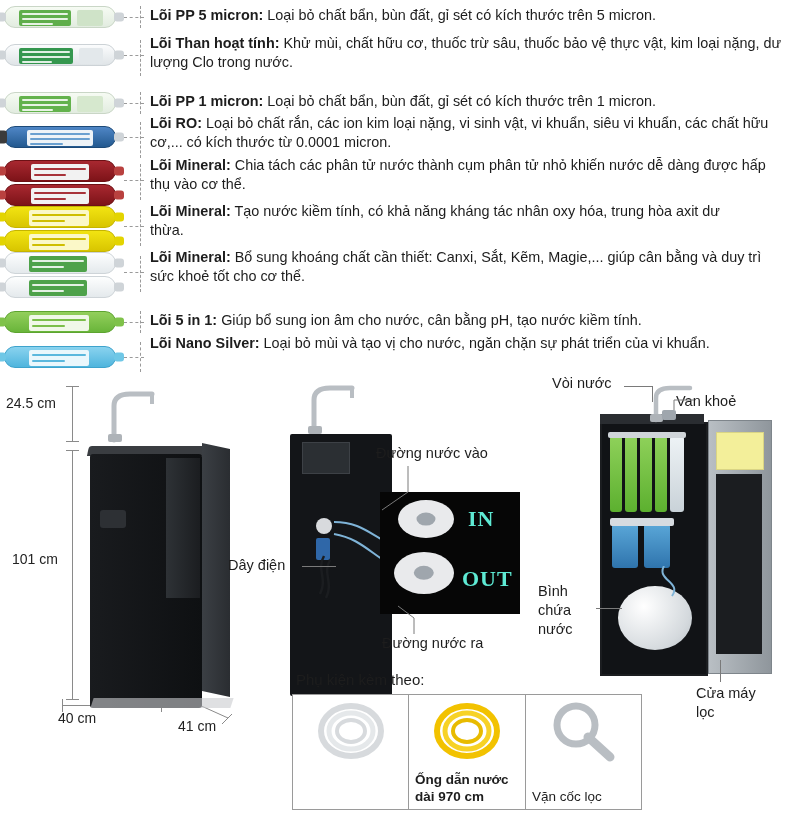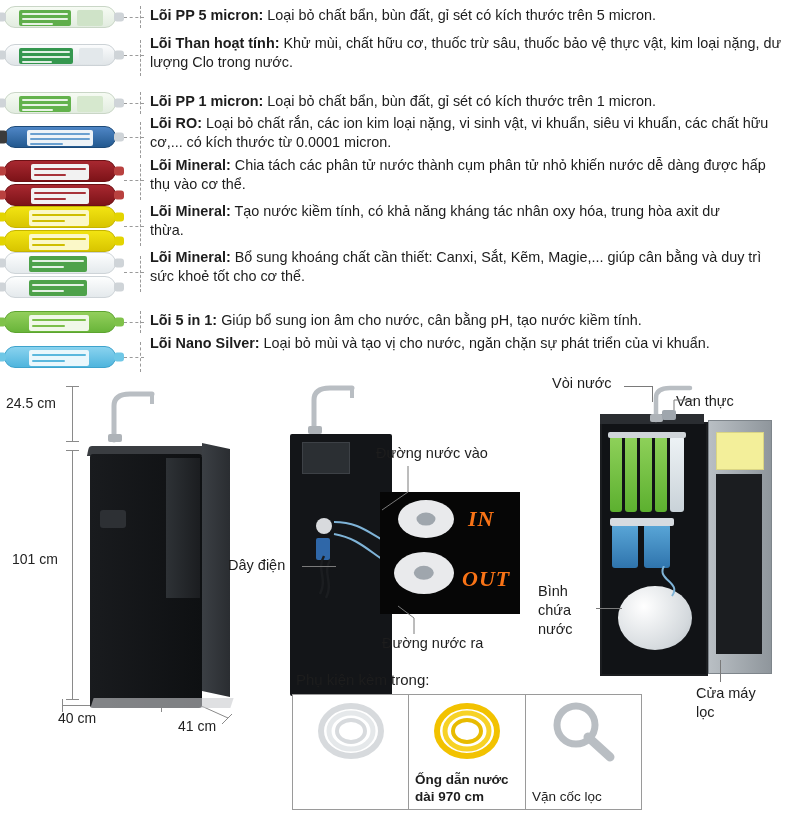--- a/index.html
+++ b/index.html
@@ -44,21 +44,21 @@
   .m-body{position:absolute;background:#15171a;border-radius:3px;}
   .m-top{position:absolute;background:#2a2d31;}
 
   
   #machine2{position:absolute;left:286px;top:398px;width:110px;height:300px;}
 
   
   #inout{position:absolute;left:380px;top:492px;width:140px;height:122px;background:#060606;}
   .port{position:absolute;border-radius:50%;background:#e9eaec;}
   .port:after{content:"";position:absolute;left:50%;top:50%;width:34%;height:34%;transform:translate(-50%,-50%);border-radius:50%;background:#9fa6ad;}
-  .port-txt{position:absolute;color:#f97316;font-weight:bold;font-size:22px;letter-spacing:1px;font-family:"Liberation Serif",serif;font-style:italic;}
+  .port-txt{position:absolute;color:#5eead4;font-weight:bold;font-size:22px;letter-spacing:1px;font-family:"Liberation Serif",serif;}
 
   
   #machine3{position:absolute;left:600px;top:400px;width:180px;height:300px;}
 
   
   #accessories{position:absolute;left:292px;top:694px;width:348px;height:114px;border:1px solid #9a9a9a;background:#fff;}
   .acc-cell{position:absolute;top:0;height:114px;}
   .acc-div{position:absolute;top:0;width:1px;height:114px;background:#9a9a9a;}
   .acc-label{position:absolute;bottom:4px;left:6px;right:6px;font-size:13.5px;line-height:17px;color:#1d1d1d;}
 </style>
@@ -388,34 +388,34 @@
 
   <div class="abs" style="left:108px;top:20px;width:62px;height:252px;background:linear-gradient(90deg,#b9bfc4,#8f969c);border:1px solid #7e858b;"></div>
   <div class="abs" style="left:116px;top:32px;width:46px;height:36px;background:#f3ef9a;border:1px solid #d9d484;"></div>
   <div class="abs" style="left:116px;top:74px;width:46px;height:180px;background:#1b1d20;"></div>
 </div>
 
 <div class="callout-text" style="left:552px;top:374px;">Vòi nước</div>
 <div class="callout-line" style="left:624px;top:386px;width:28px;"></div>
 <div class="callout-vline" style="left:652px;top:386px;height:16px;"></div>
 
-<div class="callout-text" style="left:676px;top:392px;">Van thực</div>
+<div class="callout-text" style="left:676px;top:392px;">Van khoẻ</div>
 <div class="abs">
   <svg width="40" height="30" style="position:absolute;left:660px;top:392px;">
     <path d="M14 18 L14 8 L34 8" stroke="#7a7a7a" stroke-width="1" fill="none"></path>
   </svg>
 </div>
 
 <div class="callout-text" style="left:538px;top:582px;width:60px;"><span>Bình chứa nước</span></div>
 <div class="callout-line" style="left:596px;top:608px;width:26px;"></div>
 
 <div class="callout-text" style="left:696px;top:684px;width:70px;"><span>Cửa máy lọc</span></div>
 <div class="callout-vline" style="left:720px;top:660px;height:22px;"></div>
 
-<div class="callout-text" style="left:296px;top:670px;font-size:15px;">Phụ kiện kèm trong:</div>
+<div class="callout-text" style="left:296px;top:670px;font-size:15px;">Phụ kiện kèm theo:</div>
 
 <div id="accessories">
   <div class="acc-div" style="left:115px;"></div>
   <div class="acc-div" style="left:232px;"></div>
 
   <div class="acc-cell" style="left:0;width:115px;">
     <div class="abs" style="left:24px;top:8px;">
       <svg width="68" height="58">
         <ellipse cx="34" cy="28" rx="30" ry="25" fill="none" stroke="#d7dadd" stroke-width="6"></ellipse>
         <ellipse cx="34" cy="28" rx="22" ry="18" fill="none" stroke="#e5e8ea" stroke-width="5"></ellipse>

